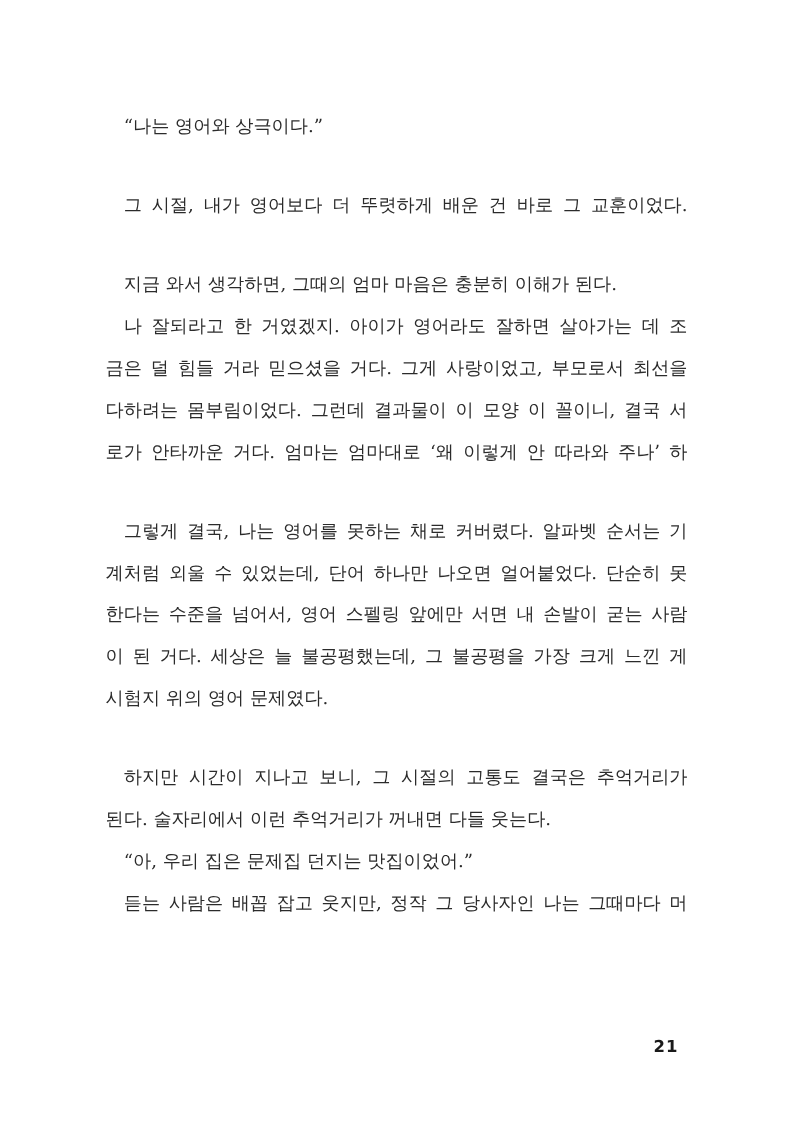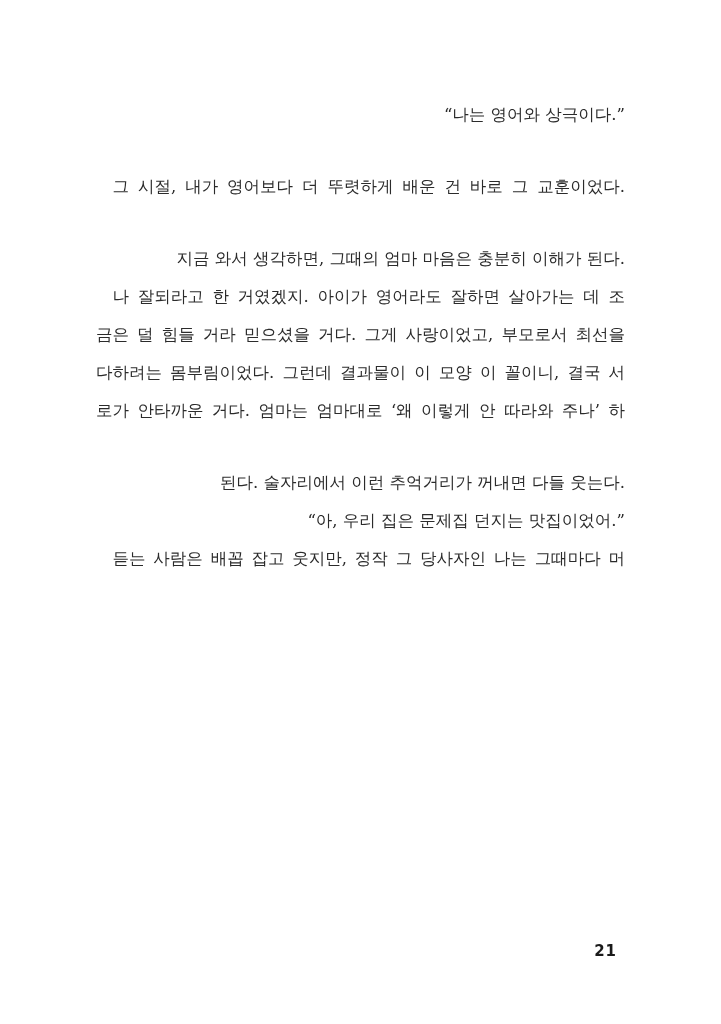--- a/index.html
+++ b/index.html
@@ -22,21 +22,21 @@
     width: 529px;
     font-size: 16.5px;
     line-height: 38px;
     color: #2b2b2b;
   }
   .para.gap {
     margin-top: 34px;
   }
   .line {
     white-space: nowrap;
-    text-align: right;
+    text-align: left;
   }
   .line.fill {
     text-align: justify;
     text-align-last: justify;
   }
   .line.indent {
     text-indent: 1em;
   }
   .page-number {
     position: absolute;
@@ -65,20 +65,28 @@
       <div class="para gap">
         <div class="line indent">지금 와서 생각하면, 그때의 엄마 마음은 충분히 이해가 된다.</div>
       </div>
       <div class="para">
         <div class="line fill indent">나 잘되라고 한 거였겠지. 아이가 영어라도 잘하면 살아가는 데 조</div>
         <div class="line fill">금은 덜 힘들 거라 믿으셨을 거다. 그게 사랑이었고, 부모로서 최선을</div>
         <div class="line fill">다하려는 몸부림이었다. 그런데 결과물이 이 모양 이 꼴이니, 결국 서</div>
         <div class="line fill">로가 안타까운 거다. 엄마는 엄마대로 ‘왜 이렇게 안 따라와 주나’ 하</div>
       </div>
       <div class="para gap">
+        <div class="line fill indent">그렇게 결국, 나는 영어를 못하는 채로 커버렸다. 알파벳 순서는 기</div>
+        <div class="line fill">계처럼 외울 수 있었는데, 단어 하나만 나오면 얼어붙었다. 단순히 못</div>
+        <div class="line fill">한다는 수준을 넘어서, 영어 스펠링 앞에만 서면 내 손발이 굳는 사람</div>
+        <div class="line fill">이 된 거다. 세상은 늘 불공평했는데, 그 불공평을 가장 크게 느낀 게</div>
+        <div class="line">시험지 위의 영어 문제였다.</div>
+      </div>
+      <div class="para gap">
+        <div class="line fill indent">하지만 시간이 지나고 보니, 그 시절의 고통도 결국은 추억거리가</div>
         <div class="line">된다. 술자리에서 이런 추억거리가 꺼내면 다들 웃는다.</div>
       </div>
       <div class="para">
         <div class="line indent">“아, 우리 집은 문제집 던지는 맛집이었어.”</div>
       </div>
       <div class="para">
         <div class="line fill indent">듣는 사람은 배꼽 잡고 웃지만, 정작 그 당사자인 나는 그때마다 머</div>
       </div>
     </div>
   <div class="page-number">21</div>

